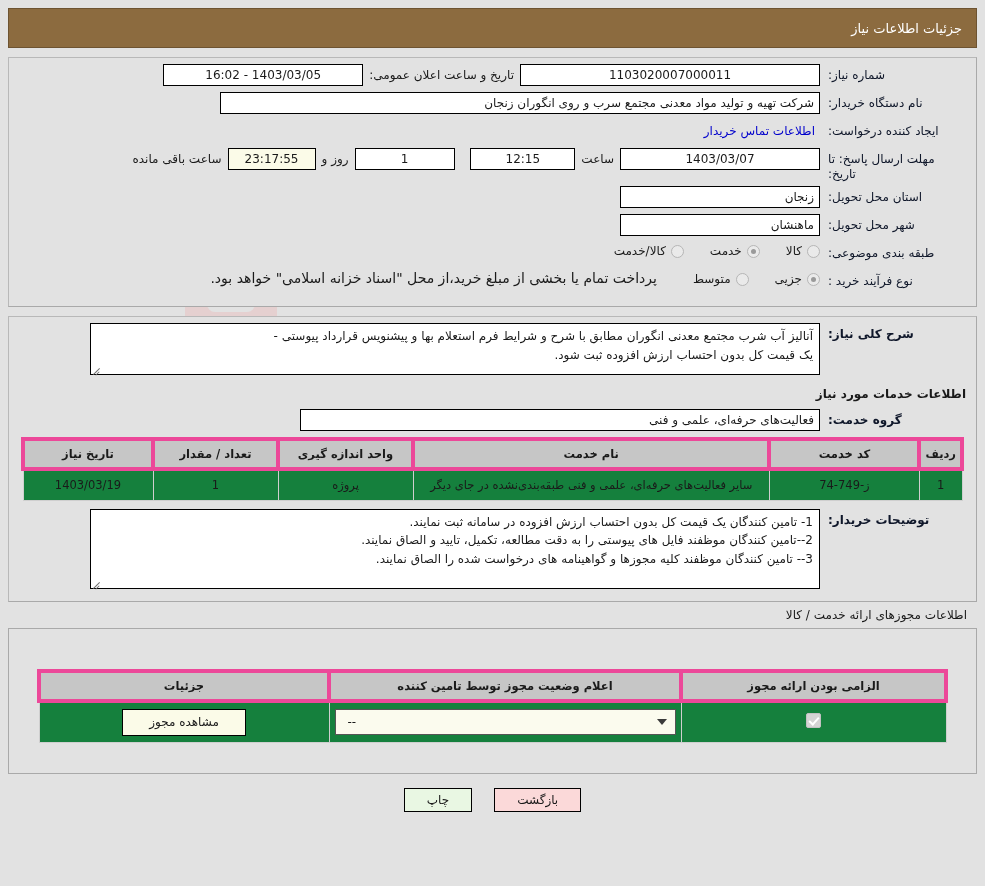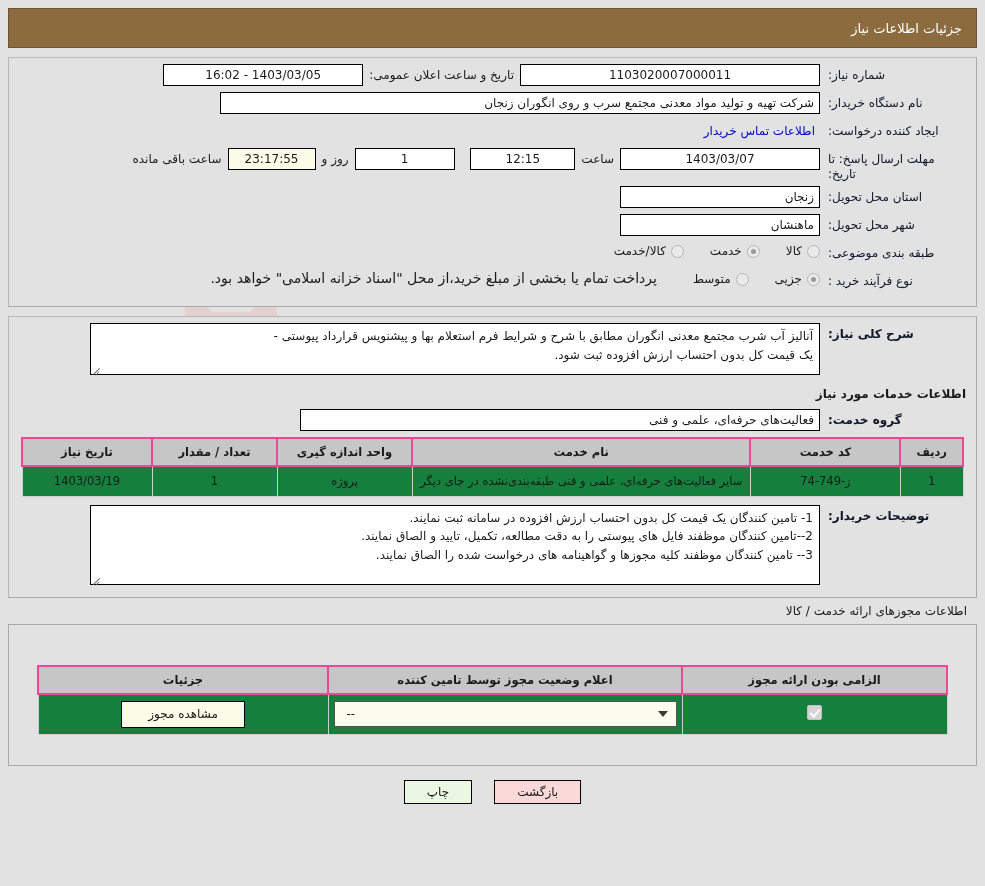--- a/index.html
+++ b/index.html
@@ -222,23 +222,23 @@
 
   
   table.grid {
     border-collapse: collapse;
     width: 100%;
     margin: 4px 0 2px 0;
     font-size: 11.5px;
   }
   table.grid th {
     background: #c6c6c6;
-    border: 2px solid #ec4899;
+    border: 4px solid #ec4899;
     font-weight: bold;
-    padding: 6px 15px;
+    padding: 6px 4px;
     text-align: center;
     color: #1a1a1a;
     font-size: 11.5px;
   }
   table.grid td {
     background: #15803d;
     border: 1px solid #cfcfcf;
     padding: 6px 5px;
     text-align: center;
     color: #1a1a1a;

